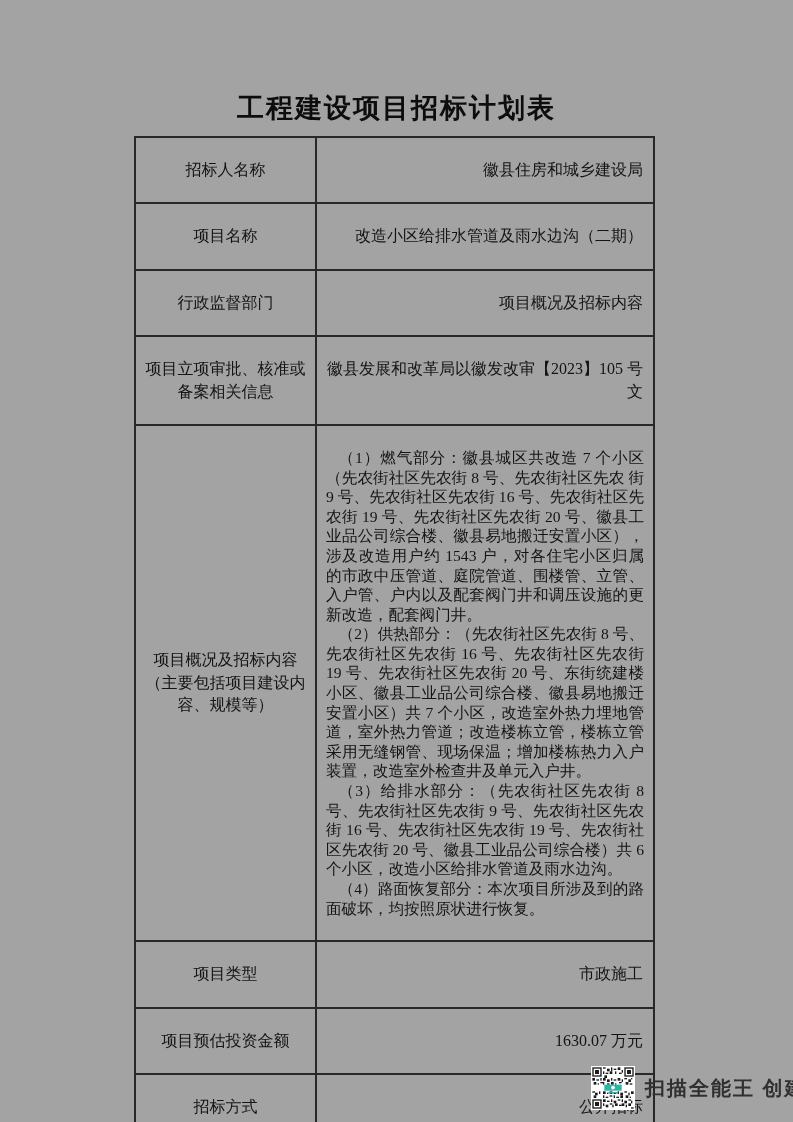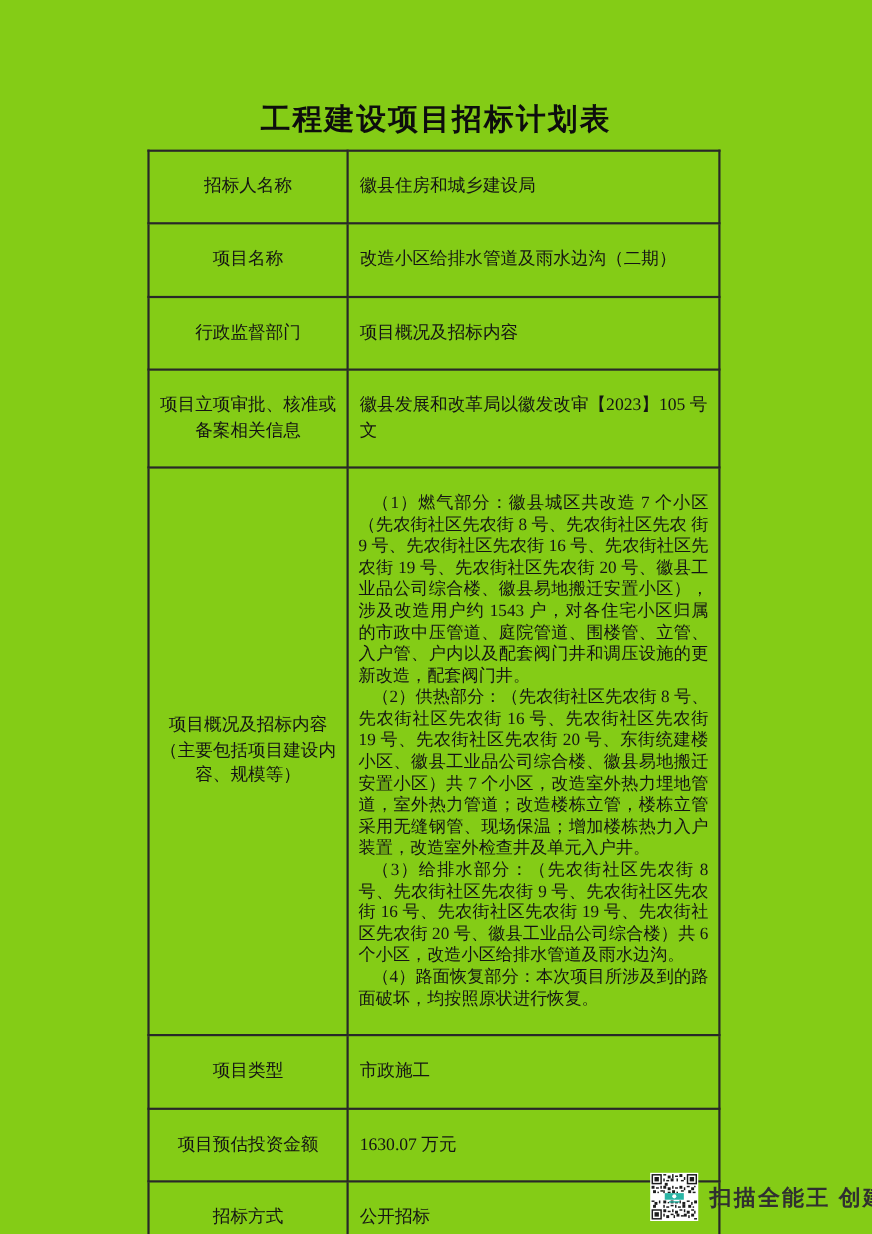--- a/index.html
+++ b/index.html
@@ -2,21 +2,21 @@
 <html><head>
 <meta charset="utf-8">
 <style>
   * { margin: 0; padding: 0; box-sizing: border-box; }
   html, body { background: #e9e9e9; }
   .page {
     position: relative;
     width: 793px;
     height: 1122px;
     margin: 0 auto;
-    background: #84cc16;
+    background: #a3a3a3;
     font-family: "Liberation Serif", "DejaVu Serif", serif;
     color: #141414;
     overflow: hidden;
   }
   .doc-title {
     position: absolute;
     top: 90px;
     left: 0;
     width: 100%;
     text-align: center;
@@ -40,21 +40,21 @@
     font-size: 16px;
     color: #141414;
     vertical-align: middle;
   }
   .doc-table th {
     text-align: center;
     padding: 15px 8px;
     line-height: 1.4;
   }
   .doc-table td {
-    text-align: left;
+    text-align: right;
     padding: 21px 10px;
     line-height: 1.4;
   }
   .doc-table col.label-col { width: 181px; }
   .doc-table td.content-cell {
     text-align: justify;
     padding: 22px 9px;
   }
   .content-cell p {
     margin: 0;

